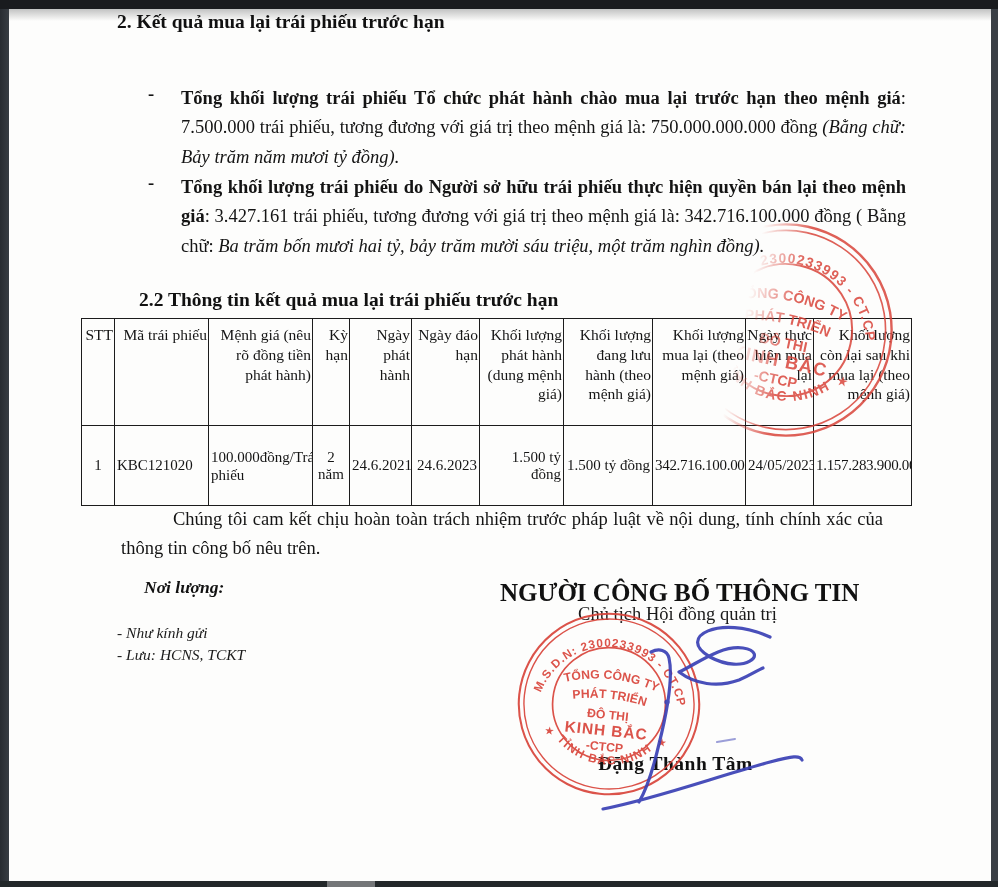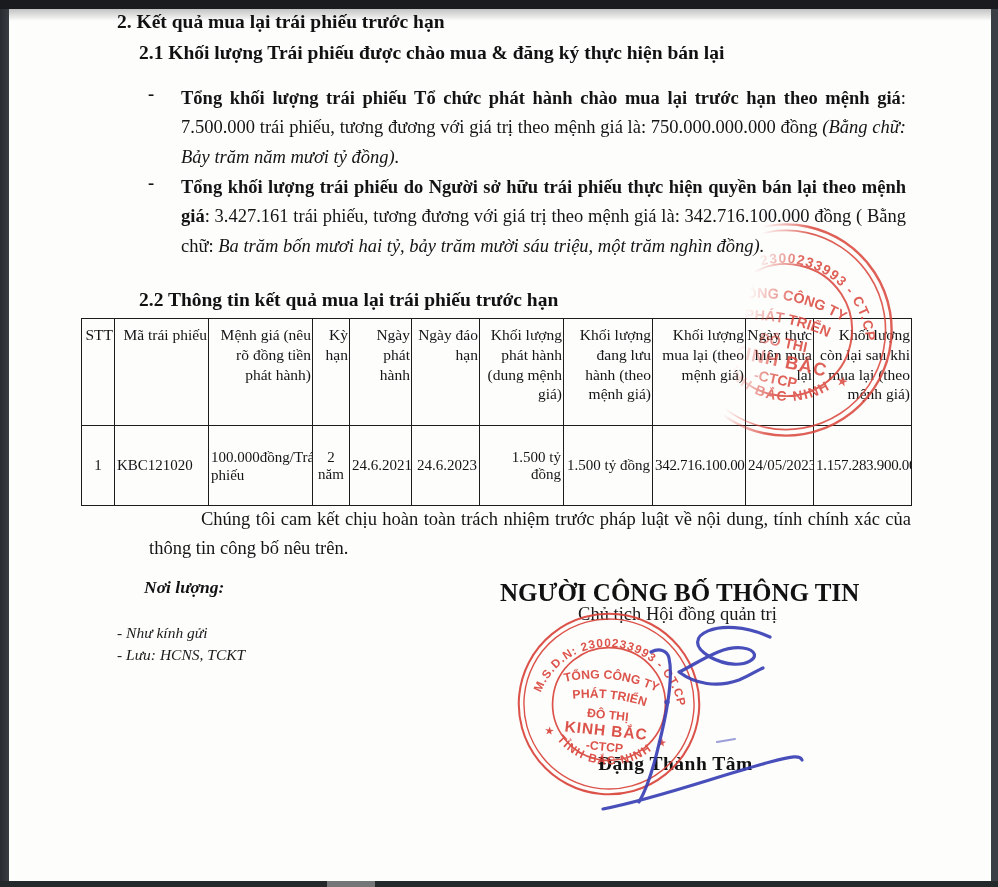--- a/index.html
+++ b/index.html
@@ -28,21 +28,21 @@
   .b2{top:173px;}
 
   table.bonds{position:absolute;left:81px;top:318px;width:831px;border-collapse:collapse;table-layout:fixed;font-family:"Liberation Serif","DejaVu Serif",serif;}
   table.bonds th,table.bonds td{border:1.6px solid #1c1c1c;color:#151515;overflow:hidden;}
   table.bonds th{height:100px;vertical-align:top;text-align:right;font-weight:normal;font-size:15.5px;line-height:1.28;padding:6px 1px 0 1px;}
   table.bonds td{height:79px;vertical-align:middle;font-size:15px;padding:0 2px;}
   td.c{text-align:center;} td.r{text-align:right;padding-right:4px;} td.l{text-align:left;padding-left:4px;}
   td.small{font-size:14.5px;line-height:1.2;}
   td.num{font-size:14.5px;text-align:center;padding:0 1px;letter-spacing:-0.3px;}
 
-  .commit{left:121px;top:505px;width:762px;font-size:18.5px;line-height:28.5px;color:#141414;text-align:justify;text-indent:52px;margin-left:28px;}
+  .commit{left:121px;top:505px;width:762px;font-size:18.5px;line-height:28.5px;color:#141414;text-align:justify;text-indent:52px;}
 
   .noi-nhan{left:144px;top:577px;font-size:17.5px;font-weight:bold;font-style:italic;color:#111;}
   .recipient{left:117px;font-size:15.5px;font-style:italic;color:#1a1a1a;white-space:nowrap;margin-top:16px;}
   .rec1{top:608px;} .rec2{top:630px;}
 
   .signer-title{left:500px;top:579px;width:355px;text-align:left;font-weight:bold;font-size:25px;color:#111;white-space:nowrap;}
   .signer-pos{left:500px;top:604px;width:355px;text-align:center;font-size:18.5px;color:#1a1a1a;white-space:nowrap;}
   .signer-name{left:598px;top:753px;font-weight:bold;font-size:19.5px;letter-spacing:.5px;color:#111;white-space:nowrap;}
 
   .stamp{position:absolute;pointer-events:none;}
@@ -60,21 +60,20 @@
 <div class="page">
 
   <div class="edge edge-top"></div>
   <div class="edge edge-top-fade"></div>
   <div class="edge edge-left"></div>
   <div class="edge edge-right"></div>
   <div class="edge edge-bottom"></div>
   <div class="edge edge-bottom-thumb"></div>
 
   <div class="abs h s2">2. Kết quả mua lại trái phiếu trước hạn</div>
-  <div class="abs h s21">2.1 Khối lượng Trái phiếu được chào mua &amp; đăng ký thực hiện bán lại</div>
 
   <div class="bullet b1">
     <span class="dash">-</span>
     <div class="btext"><b>Tổng khối lượng trái phiếu Tổ chức phát hành chào mua lại trước hạn theo mệnh giá</b><span>: 7.500.000 trái phiếu, tương đương với giá trị theo mệnh giá là: 750.000.000.000 đồng </span><i>(Bằng chữ: Bảy trăm năm mươi tỷ đồng).</i></div>
   </div>
 
   <div class="bullet b2">
     <span class="dash">-</span>
     <div class="btext"><b>Tổng khối lượng trái phiếu do Người sở hữu trái phiếu thực hiện quyền bán lại theo mệnh giá</b><span>: 3.427.161 trái phiếu, tương đương với giá trị theo mệnh giá là: 342.716.100.000 đồng ( Bằng chữ: </span><i>Ba trăm bốn mươi hai tỷ, bảy trăm mười sáu triệu, một trăm nghìn đồng).</i></div>
   </div>

